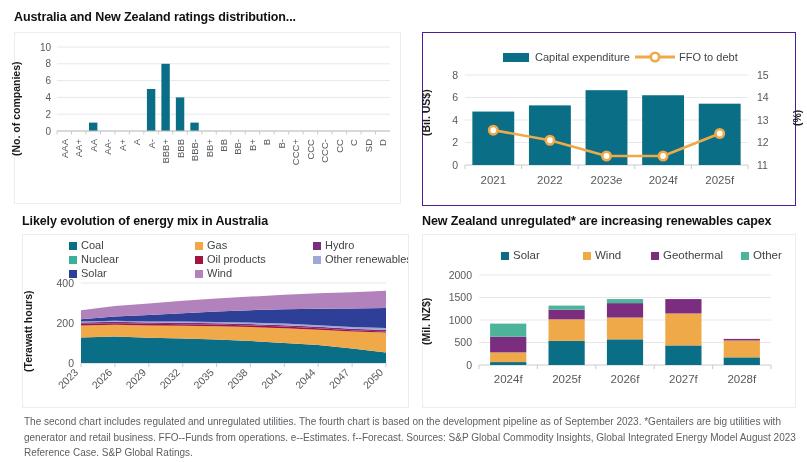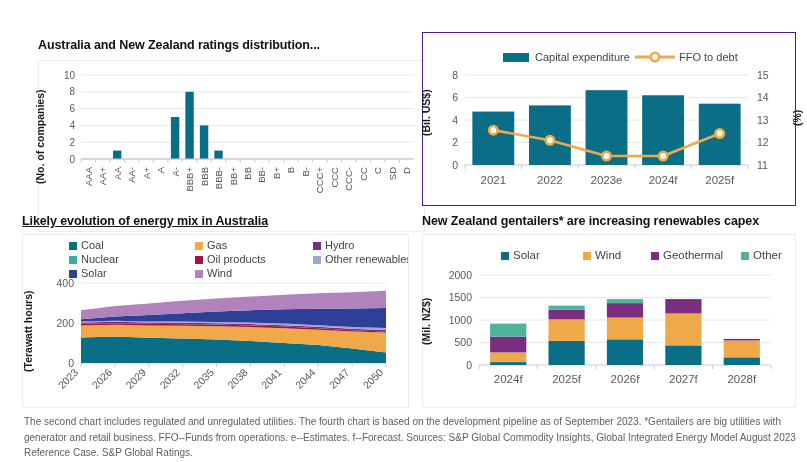--- a/index.html
+++ b/index.html
@@ -27,21 +27,21 @@
     position:absolute;font-size:10px;line-height:1.55;color:#5c6165;
     width:772px;
   }
   svg{display:block;}
 </style>
 </head>
 <body>
 
 <div class="page">
 
-  <div class="panel" style="left:38px;top:10px;width:390px;height:200px;margin-top:28px;">
+  <div class="panel" style="left:14px;top:10px;width:390px;height:200px;">
     <div class="panel-title">Australia and New Zealand ratings distribution...</div>
     <div class="plotbox" style="left:0;top:22px;width:385px;height:170px;border:1px solid #eceded;">
       <svg id="svg1" width="385" height="170">
           <line x1="42" y1="98" x2="375" y2="98" stroke="#c9cbcd" stroke-width="1"></line>
           <text x="36" y="101.5" font-size="10" font-family="&quot;Liberation Sans&quot;, sans-serif" fill="#555a5e" text-anchor="end" font-weight="normal">0</text>
           <line x1="42" y1="81.2" x2="375" y2="81.2" stroke="#e7e8ea" stroke-width="1"></line>
           <text x="36" y="84.7" font-size="10" font-family="&quot;Liberation Sans&quot;, sans-serif" fill="#555a5e" text-anchor="end" font-weight="normal">2</text>
           <line x1="42" y1="64.4" x2="375" y2="64.4" stroke="#e7e8ea" stroke-width="1"></line>
           <text x="36" y="67.9" font-size="10" font-family="&quot;Liberation Sans&quot;, sans-serif" fill="#555a5e" text-anchor="end" font-weight="normal">4</text>
           <line x1="42" y1="47.6" x2="375" y2="47.6" stroke="#e7e8ea" stroke-width="1"></line>
@@ -151,21 +151,21 @@
           <circle cx="126.89999999999999" cy="107.25" r="4.2" fill="#ffffff" stroke="#efa949" stroke-width="2.6"></circle>
           <circle cx="183.5" cy="123" r="4.2" fill="#ffffff" stroke="#efa949" stroke-width="2.6"></circle>
           <circle cx="240.10000000000002" cy="123" r="4.2" fill="#ffffff" stroke="#efa949" stroke-width="2.6"></circle>
           <circle cx="296.7" cy="100.5" r="4.2" fill="#ffffff" stroke="#efa949" stroke-width="2.6"></circle>
         </svg>
     </div>
     <div class="axis-y-title" style="left:-2px;top:48px;height:110px;">(Bil. US$)</div>
     <div class="axis-y-title" style="right:-6px;top:95px;height:26px;">(%)</div>
   </div>
 
-  <div class="panel" style="left:22px;top:214px;width:390px;height:190px;text-decoration:underline;">
+  <div class="panel" style="left:22px;top:214px;width:390px;height:190px;">
     <div class="panel-title">Likely evolution of energy mix in Australia</div>
     <div class="plotbox" style="left:0;top:20px;width:385px;height:172px;border:1px solid #eceded;text-align:center;">
       <svg id="svg3" width="385" height="172">
           <rect x="46" y="7" width="8" height="8" fill="#0a6e86"></rect>
           <text x="58" y="14" font-size="11" font-family="&quot;Liberation Sans&quot;, sans-serif" fill="#3f4448" text-anchor="start" font-weight="normal">Coal</text>
           <rect x="172" y="7" width="8" height="8" fill="#efa949"></rect>
           <text x="184" y="14" font-size="11" font-family="&quot;Liberation Sans&quot;, sans-serif" fill="#3f4448" text-anchor="start" font-weight="normal">Gas</text>
           <rect x="290" y="7" width="8" height="8" fill="#7b2d7f"></rect>
           <text x="302" y="14" font-size="11" font-family="&quot;Liberation Sans&quot;, sans-serif" fill="#3f4448" text-anchor="start" font-weight="normal">Hydro</text>
           <rect x="46" y="21" width="8" height="8" fill="#38b09a"></rect>
@@ -211,21 +211,21 @@
           <line x1="329.1111111111111" y1="128" x2="329.1111111111111" y2="132" stroke="#c9cbcd" stroke-width="1"></line>
           <text x="327.1111111111111" y="138" font-size="10.5" font-family="&quot;Liberation Sans&quot;, sans-serif" fill="#555a5e" text-anchor="end" font-weight="normal" transform="rotate(-45 327.1111111111111 138)">2047</text>
           <line x1="363" y1="128" x2="363" y2="132" stroke="#c9cbcd" stroke-width="1"></line>
           <text x="361" y="138" font-size="10.5" font-family="&quot;Liberation Sans&quot;, sans-serif" fill="#555a5e" text-anchor="end" font-weight="normal" transform="rotate(-45 361 138)">2050</text>
         </svg>
     </div>
     <div class="axis-y-title" style="left:0px;top:62px;height:110px;">(Terawatt hours)</div>
   </div>
 
   <div class="panel" style="left:422px;top:214px;width:375px;height:190px;">
-    <div class="panel-title">New Zealand gentailers* are increasing renewables capex</div>
+    <div class="panel-title">New Zealand unregulated* are increasing renewables capex</div>
     <div class="plotbox" style="left:0;top:20px;width:372px;height:172px;border:1px solid #eceded;">
       <svg id="svg4" width="372" height="172">
           <rect x="78" y="17" width="8" height="8" fill="#0a6e86"></rect>
           <text x="90" y="24" font-size="11.5" font-family="&quot;Liberation Sans&quot;, sans-serif" fill="#3f4448" text-anchor="start" font-weight="normal">Solar</text>
           <rect x="160" y="17" width="8" height="8" fill="#efa949"></rect>
           <text x="172" y="24" font-size="11.5" font-family="&quot;Liberation Sans&quot;, sans-serif" fill="#3f4448" text-anchor="start" font-weight="normal">Wind</text>
           <rect x="228" y="17" width="8" height="8" fill="#7b2d7f"></rect>
           <text x="240" y="24" font-size="11.5" font-family="&quot;Liberation Sans&quot;, sans-serif" fill="#3f4448" text-anchor="start" font-weight="normal">Geothermal</text>
           <rect x="318" y="17" width="8" height="8" fill="#4cb49b"></rect>
           <text x="330" y="24" font-size="11.5" font-family="&quot;Liberation Sans&quot;, sans-serif" fill="#3f4448" text-anchor="start" font-weight="normal">Other</text>

